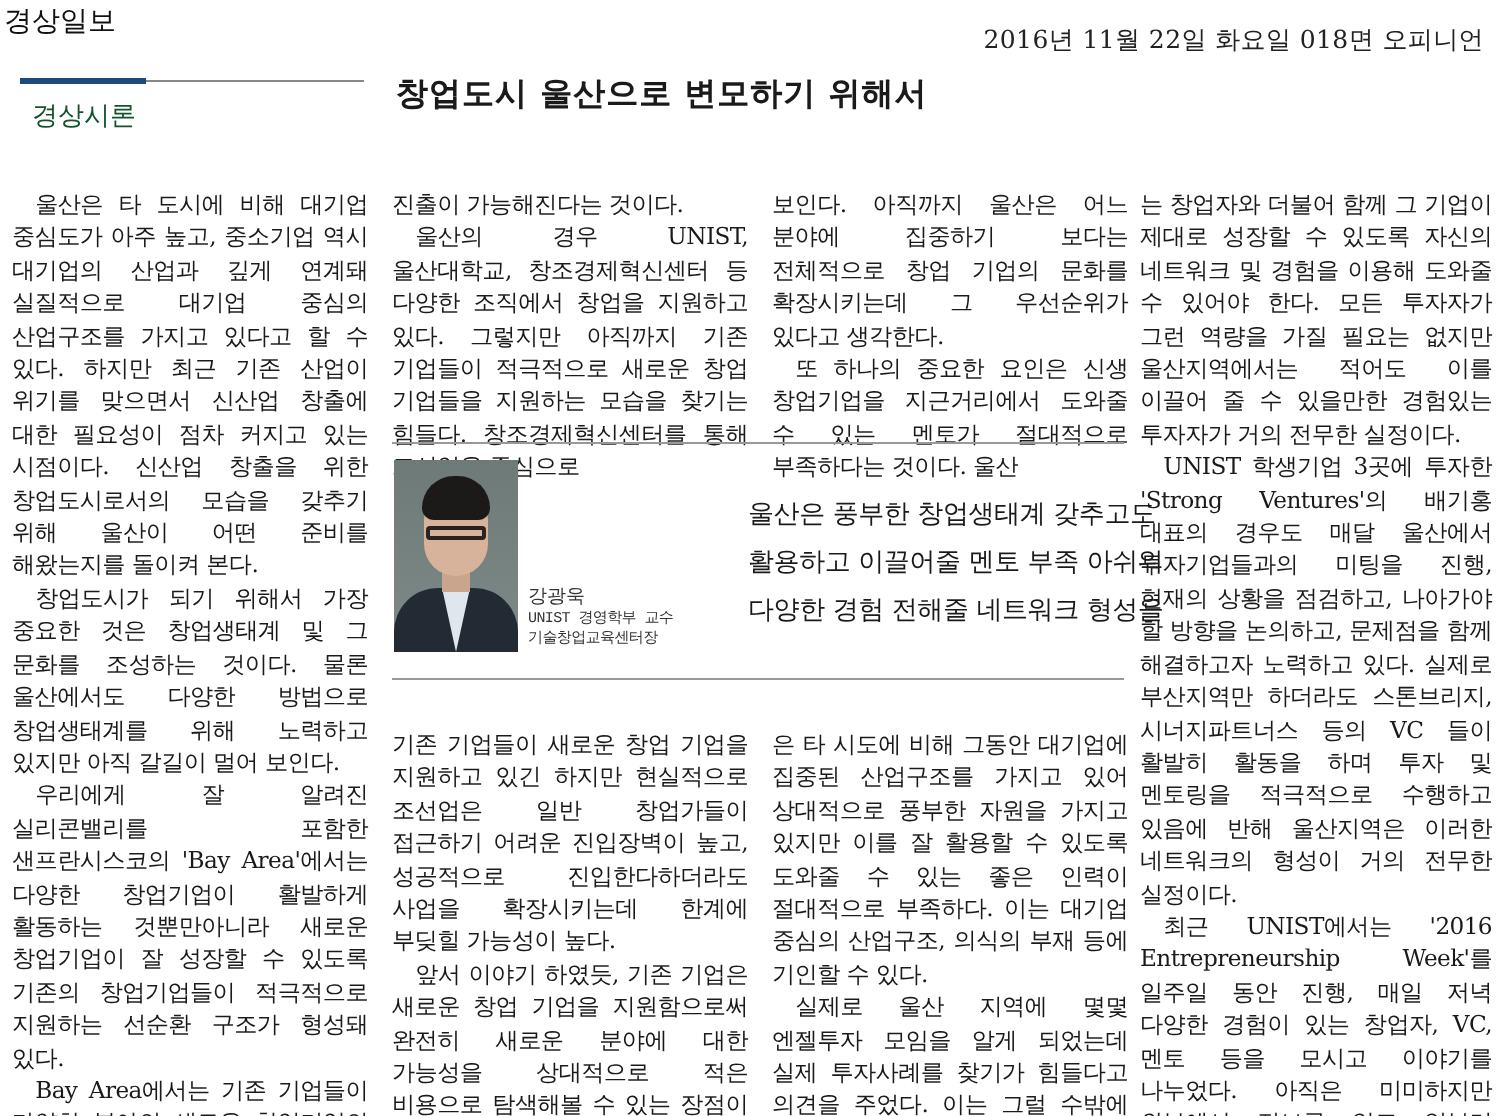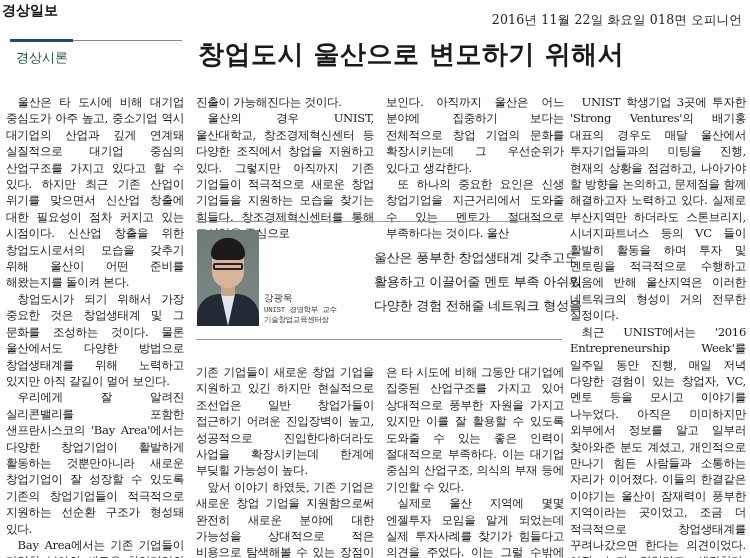--- a/index.html
+++ b/index.html
@@ -1,26 +1,26 @@
 <!DOCTYPE html>
 <html><head>
 <meta charset="utf-8">
 <style>
   * { box-sizing: border-box; margin: 0; padding: 0; }
   html, body { width: 750px; height: 558px; overflow: hidden; background: #fff; }
   body { position: relative; font-family: "DejaVu Serif", "Liberation Serif", serif; color: #1a1a1a; }
 
-  .masthead { position: absolute; left: 2px; top: 2px; font-family: "DejaVu Sans", sans-serif; font-weight: bold; font-size: 14px; color: #111; }
+  .masthead { position: absolute; left: 2px; top: 2px; font-family: "DejaVu Sans", sans-serif; font-weight: normal; font-size: 14px; color: #111; }
   .dateline { position: absolute; right: 8px; top: 12px; font-size: 12.5px; color: #222; letter-spacing: 0.2px; text-align: right; }
 
   .section-rule { position: absolute; left: 10px; top: 40px; width: 172px; height: 1px; background: #888; }
   .section-rule-accent { position: absolute; left: 10px; top: 39px; width: 63px; height: 3px; background: #1d4a78; }
   .section-label { position: absolute; left: 16px; top: 49px; font-family: "DejaVu Sans", sans-serif; font-size: 13px; color: #14532d; }
 
-  .headline { position: absolute; left: 198px; top: 37px; font-family: "DejaVu Sans", sans-serif; font-size: 26px; color: #1a1a1a; letter-spacing: 0.5px; text-align: right; }
+  .headline { position: absolute; left: 198px; top: 37px; font-family: "DejaVu Sans", sans-serif; font-size: 16px; color: #1a1a1a; letter-spacing: 0.5px; text-align: right; }
 
   .col { position: absolute; font-size: 11.6px; line-height: 16.4px; text-align: justify; letter-spacing: -0.3px; word-break: keep-all; }
   .col p { text-indent: 1em; }
   .col p.noindent { text-indent: 0; }
   .col1 { left: 6px; top: 94px; width: 178px; }
   .col2-top { left: 196px; top: 94px; width: 178px; }
   .col3-top { left: 386px; top: 94px; width: 178px; }
   .col4 { left: 570px; top: 94px; width: 176px; }
   .col2-bot { left: 196px; top: 364px; width: 178px; }
   .col3-bot { left: 386px; top: 364px; width: 178px; }
@@ -101,15 +101,16 @@
   <p class="noindent">기존 기업들이 새로운 창업 기업을 지원하고 있긴 하지만 현실적으로 조선업은 일반 창업가들이 접근하기 어려운 진입장벽이 높고, 성공적으로 진입한다하더라도 사업을 확장시키는데 한계에 부딪힐 가능성이 높다.</p>
   <p>앞서 이야기 하였듯, 기존 기업은 새로운 창업 기업을 지원함으로써 완전히 새로운 분야에 대한 가능성을 상대적으로 적은 비용으로 탐색해볼 수 있는 장점이 있기 때문에 조선, 자동차, 정유 등 기존 산업에 집중하기 보다는 자유로운 주제를 탐색할 수 있도록 지원하는 것이 필요해</p>
 </div>
 
 <div class="col col3-bot">
   <p class="noindent">은 타 시도에 비해 그동안 대기업에 집중된 산업구조를 가지고 있어 상대적으로 풍부한 자원을 가지고 있지만 이를 잘 활용할 수 있도록 도와줄 수 있는 좋은 인력이 절대적으로 부족하다. 이는 대기업 중심의 산업구조, 의식의 부재 등에 기인할 수 있다.</p>
   <p>실제로 울산 지역에 몇몇 엔젤투자 모임을 알게 되었는데 실제 투자사례를 찾기가 힘들다고 의견을 주었다. 이는 그럴 수밖에 없는 것이 창업기업에 대한 투자는 단순히 주식투자처럼 돈을 투자하고 회수하는 전략과는 거리가 멀다. 투자자</p>
 </div>
 
 <div class="col col4">
+  <p class="noindent">는 창업자와 더불어 함께 그 기업이 제대로 성장할 수 있도록 자신의 네트워크 및 경험을 이용해 도와줄 수 있어야 한다. 모든 투자자가 그런 역량을 가질 필요는 없지만 울산지역에서는 적어도 이를 이끌어 줄 수 있을만한 경험있는 투자자가 거의 전무한 실정이다.</p>
   <p>UNIST 학생기업 3곳에 투자한 'Strong Ventures'의 배기홍 대표의 경우도 매달 울산에서 투자기업들과의 미팅을 진행, 현재의 상황을 점검하고, 나아가야 할 방향을 논의하고, 문제점을 함께 해결하고자 노력하고 있다. 실제로 부산지역만 하더라도 스톤브리지, 시너지파트너스 등의 VC 들이 활발히 활동을 하며 투자 및 멘토링을 적극적으로 수행하고 있음에 반해 울산지역은 이러한 네트워크의 형성이 거의 전무한 실정이다.</p>
   <p>최근 UNIST에서는 '2016 Entrepreneurship Week'를 일주일 동안 진행, 매일 저녁 다양한 경험이 있는 창업자, VC, 멘토 등을 모시고 이야기를 나누었다. 아직은 미미하지만 외부에서 정보를 알고 일부러 찾아와준 분도 계셨고, 개인적으로 만나기 힘든 사람들과 소통하는 자리가 이어졌다. 이들의 한결같은 이야기는 울산이 잠재력이 풍부한 지역이라는 곳이었고, 조금 더 적극적으로 창업생태계를 꾸려나갔으면 한다는 의견이었다. 아직 늦지 않았다고 생각한다. 우선순위를 잘 정하고 지금부터 멀리보고 한걸음씩 발전시켜 나갔으면 하는 바람이다.</p>
 </div>
 
 </body></html>

